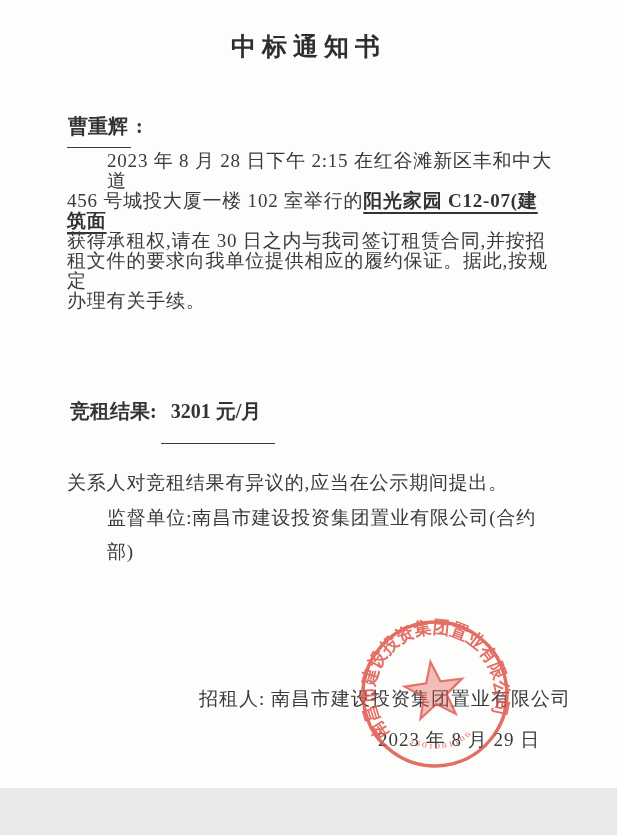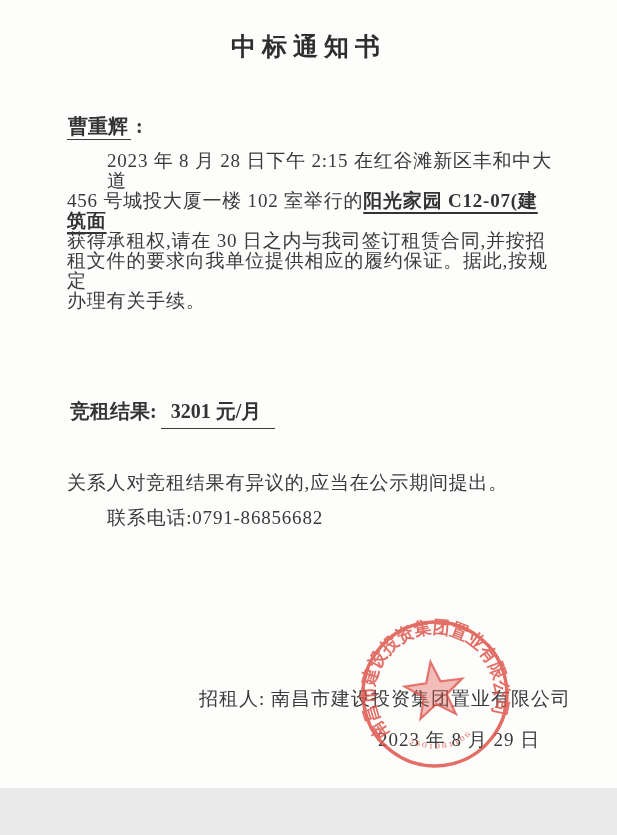--- a/index.html
+++ b/index.html
@@ -16,21 +16,21 @@
     position:absolute;top:30px;left:0;width:100%;
     text-align:center;font-size:25px;font-weight:bold;
     letter-spacing:6px;color:#2e2e2e;
   }
   .addressee{
     position:absolute;top:113px;left:67px;
     font-size:20px;font-weight:bold;color:#333;
   }
   .addressee .name{
     border-bottom:1.6px solid #3a3a3a;
-    padding:0 3px 2px 1px;
+    padding:0 3px 10px 1px;
   }
   .addressee .colon{margin-left:5px;}
   .para{
     position:absolute;left:67px;width:486px;
     font-size:19px;line-height:20px;letter-spacing:0.8px;
   }
   .para1{top:151px;}
   .para2{top:466px;line-height:34.5px;}
   .ind{padding-left:40px;}
   .bu{
@@ -39,21 +39,21 @@
     text-decoration-thickness:1.6px;
     text-underline-offset:5px;
     color:#333;
   }
   .result{
     position:absolute;top:398px;left:70px;
     font-size:20px;font-weight:bold;color:#333;
   }
   .result .value{
     border-bottom:1.6px solid #3a3a3a;
-    padding:0 14px 6px 10px;
+    padding:0 14px 21px 10px;
     margin-left:4px;
   }
   .sig-lessor{
     position:absolute;top:686px;left:199px;
     font-size:19px;letter-spacing:1px;
   }
   .sig-date{
     position:absolute;top:727px;left:340px;
     font-size:19px;letter-spacing:1px;margin-left:38px;
   }
@@ -83,21 +83,21 @@
     <div>租文件的要求向我单位提供相应的履约保证。据此,按规定</div>
     <div>办理有关手续。</div>
   </div>
 
   <div class="result">
     <span>竞租结果:</span><span class="value">3201 元/月</span>
   </div>
 
   <div class="para para2">
     <div>关系人对竞租结果有异议的,应当在公示期间提出。</div>
-    <div class="ind">联系电话:0791-86856682</div>
+    <div class="ind">监督单位:南昌市建设投资集团置业有限公司(合约部)</div>
   </div>
 
   <div class="sig-lessor">招租人: 南昌市建设投资集团置业有限公司</div>
   <div class="sig-date">2023 年 8 月 29 日</div>
 
   <div class="seal">
     <svg width="162" height="162" viewBox="0 0 160 160" xmlns="http://www.w3.org/2000/svg">
       <circle cx="80" cy="80" r="71" fill="none" stroke="#dd4f46" stroke-width="3.4"></circle>
       <path id="sealArcTop" d="M 30.9 114.4 A 60 60 0 1 1 129.1 114.4" fill="none"></path>
       <path id="sealArcBottom" d="M 45.3 121.4 A 54 54 0 0 0 114.7 121.4" fill="none"></path>

